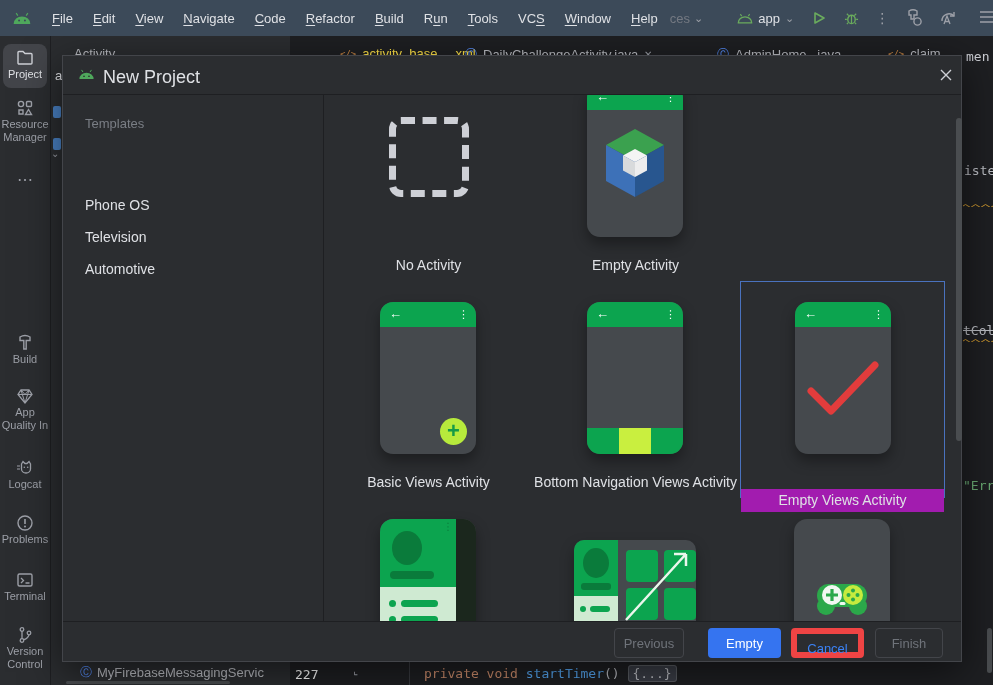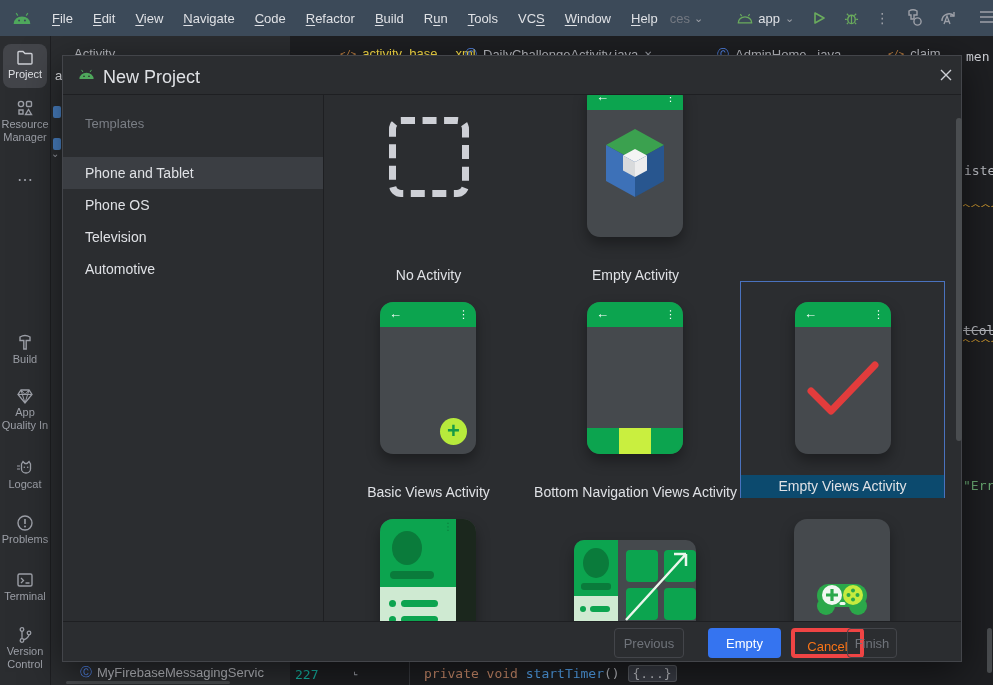--- a/index.html
+++ b/index.html
@@ -39,40 +39,40 @@
   .closeb{left:874px;top:10px;width:18px;height:18px;cursor:pointer}
   .sidebar{left:0;top:39px;width:260px;height:526px;border-right:1px solid #1E1F22}
   .sb-head{left:22px;top:21px;font-size:13px;color:#7A7E85}
   .sb-item{left:0;width:260px;height:32px;line-height:32px;padding-left:22px;box-sizing:border-box;
            font-size:14px;color:#DFE1E5;cursor:pointer;white-space:nowrap}
   .sb-item.sel{background:#3B3E43}
   .viewport{left:261px;top:39px;width:638px;height:526px;overflow:hidden}
   .cards{left:0;top:-31px;width:638px;height:700px}
   .card{position:absolute;width:205px;height:217px;cursor:pointer}
   .card.sel{border:1px solid #4A72BE;box-sizing:border-box}
-  .clbl{position:absolute;left:0;right:0;top:200px;height:23px;line-height:22px;text-align:center;
+  .clbl{position:absolute;left:0;right:0;top:190px;height:23px;line-height:22px;text-align:center;
         font-size:14px;color:#DFE1E5;white-space:nowrap}
-  .card.sel .clbl{background:#0c4a6e;top:193px}
+  .card.sel .clbl{background:#a21caf;top:207px}
   .ph{position:absolute;left:54px;width:96px;height:152px;background:#45494D;border-radius:13px;
       overflow:hidden;box-shadow:0 7px 14px rgba(0,0,0,.35)}
   .hd{position:absolute;left:0;top:0;right:0;height:25px;background:#0CA44F}
   .bk{position:absolute;left:9px;top:4px;color:#fff;font-size:13px;line-height:16px}
   .dt{position:absolute;right:7px;top:5px;color:#fff;font-size:11px;line-height:15px}
   .dashedsq{position:absolute;left:63px;top:53px;width:66px;height:66px;border:7px dashed #CED0D6;border-radius:12px}
   .fab{position:absolute;right:9px;bottom:9px;width:27px;height:27px;border-radius:50%;background:#B7EA3C;
        color:#159A47;font-size:22px;line-height:26px;text-align:center;font-weight:bold}
   .bn{position:absolute;left:0;right:0;bottom:0;height:26px;display:flex}
   .bn div{flex:1}
   .scrollb{left:893px;top:62px;width:6px;height:323px}
 
   
   .btn{position:absolute;top:572px;height:30px;box-sizing:border-box;border-radius:4px;font-size:13px;
        text-align:center;line-height:28px;cursor:pointer;background:transparent}
   .btn.dis{border:1px solid #43454A;color:#6F737A;cursor:default}
-  .btn.sec{border:4px solid #ef4444;color:#f97316}
+  .btn.sec{border:6px solid #ef4444;color:#3b82f6}
   .btn.pri{background:#3574F0;color:#fff;border:none;line-height:30px}
   .footline{left:0;top:565px;right:0;height:1px;background:#1E1F22}
 
   
   .dgreen{background:#0A7B3B}
   .lg{background:#CFEAD2}
 </style>
 </head>
 <body>
 
@@ -273,21 +273,21 @@
     </svg>
 </div>
 <div class="f frag mono" style="left:963px;top:478px;z-index:2;color:#6AAB73">"Err</div>
 <div class="f thumbV" style="left:987px;top:628px;width:5px;height:45px;z-index:2"></div>
 
 <div class="f" style="left:80px;top:664px;z-index:2;display:flex;gap:5px;align-items:center">
   <span style="font-size:12px;color:#548AF7">Ⓒ</span>
   <span class="frag" style="color:#BCBEC4">MyFirebaseMessagingServic</span>
 </div>
 <div class="f" style="left:66px;top:681px;width:164px;height:3px;background:#4A4D50;border-radius:2px;z-index:2"></div>
-<div class="f frag mono" style="left:295px;top:667px;z-index:2;color:#14b8a6">227</div>
+<div class="f frag mono" style="left:295px;top:667px;z-index:2;color:#ffffff">227</div>
 <div class="f" style="left:352px;top:666px;z-index:2;color:#9DA0A8;font-size:11px;transform:rotate(45deg)">⌄</div>
 <div class="f" style="left:409px;top:662px;width:1px;height:23px;background:#393B40;z-index:2"></div>
 <div class="f mono" style="left:424px;top:666px;z-index:2;font-size:13px;white-space:nowrap">
   <span style="color:#CF8E6D">private void</span>
   <span> </span>
   <span style="color:#56A8F5">startTimer</span><span style="color:#BCBEC4">()</span>
   <span> </span>
   <span style="background:#3B3E47;border:1px solid #5A5D63;border-radius:3px;padding:0 4px;color:#BCBEC4">{...}</span>
 </div>
 
@@ -306,21 +306,20 @@
     <span class="f dlg-title">New Project</span>
     <span class="f closeb">
       <svg width="18" height="18" viewBox="0 0 18 18">
           <path d="M4 4 L14 14 M14 4 L4 14" stroke="#CED0D6" stroke-width="1.4"></path>
         </svg>
     </span>
   </div>
 
   <div class="f sidebar">
     <div class="f sb-head">Templates</div>
-    <div class="f sb-item sel" style="top:62px">Phone and Tablet</div>
     <div class="f sb-item" style="top:94px">Phone OS</div>
     <div class="f sb-item" style="top:126px">Television</div>
     <div class="f sb-item" style="top:158px">Automotive</div>
   </div>
 
   <div class="f viewport">
     <div class="cards f">
 
       <div class="card" style="left:2px;top:0">
         <div class="dashedsq"></div>
@@ -446,14 +445,14 @@
 
     </div>
   </div>
 
   <div class="f thumbV scrollb"></div>
 
   <div class="f footline"></div>
   <button class="btn dis" style="left:551px;width:70px">Previous</button>
   <button class="btn pri" style="left:645px;width:73px">Empty</button>
   <button class="btn sec" style="left:728px;width:73px">Cancel</button>
-  <button class="btn dis" style="left:784px;width:50px">Finish</button>
+  <button class="btn dis" style="left:812px;width:68px">Finish</button>
 </div>
 
 </body></html>

